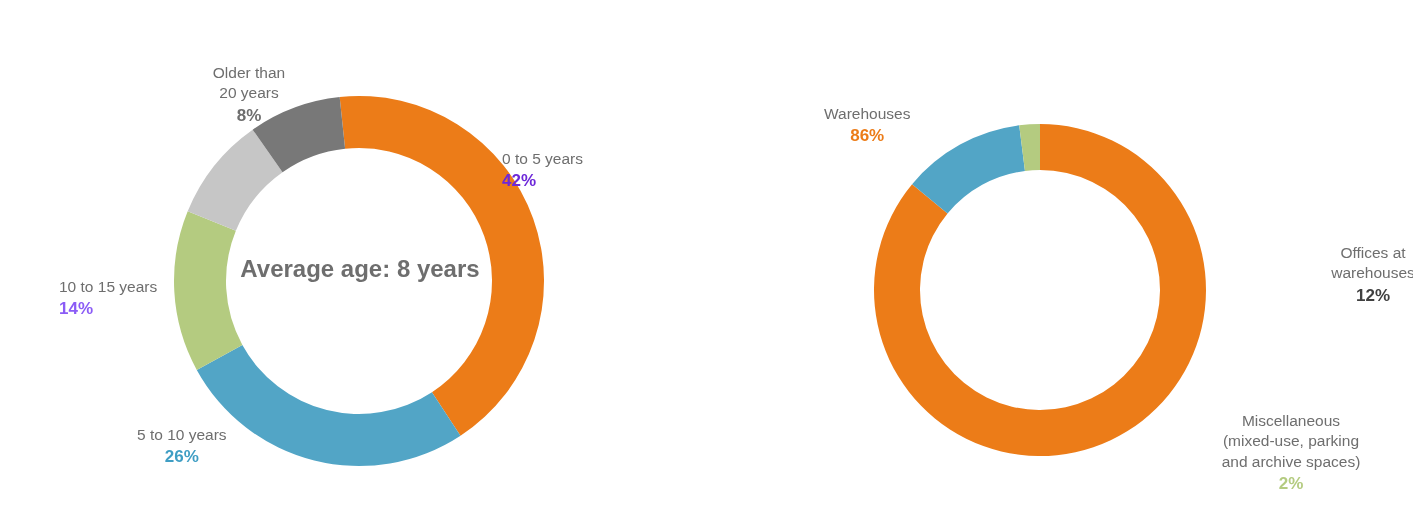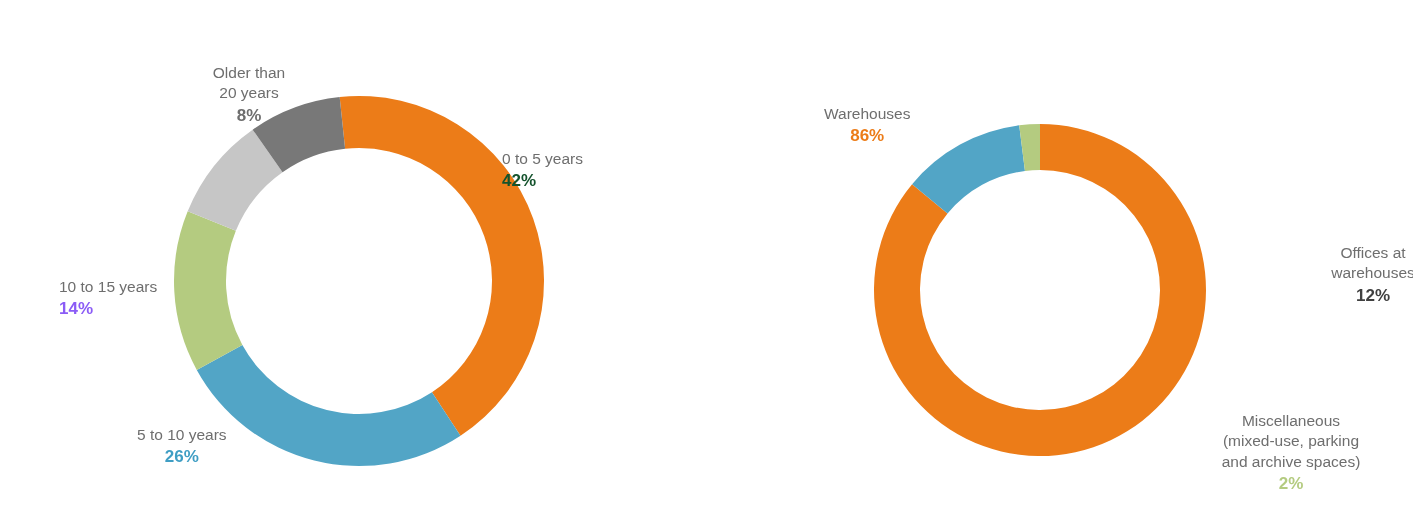--- a/index.html
+++ b/index.html
@@ -82,40 +82,44 @@
       </g>
     <g id="donut-right">
         <path d="M 1040 124 A 166 166 0 1 1 912.094801699219 184.18761770171747 L 947.5384108669053 213.5091212301572 A 120 120 0 1 0 1040 170 Z" fill="#ec7c18"></path>
         <path d="M 912.094801699219 184.18761770171747 A 166 166 0 0 1 1019.1946832283256 125.30895958179667 L 1024.9600119722836 170.94623584226264 A 120 120 0 0 0 947.5384108669053 213.5091212301572 Z" fill="#52a5c6"></path>
         <path d="M 1019.1946832283256 125.30895958179667 A 166 166 0 0 1 1040 124 L 1040 170 A 120 120 0 0 0 1024.9600119722836 170.94623584226264 Z" fill="#b4cb80"></path>
       </g>
   </svg>
 
   <div class="label" id="lbl-l-0">
     <span class="lines">0 to 5 years</span>
-    <span class="pct" style="color: #14532d;">42%</span>
+    <span class="pct" style="color: #6d28d9;">42%</span>
   </div>
 
   <div class="label" id="lbl-l-1">
     <span class="lines">5 to 10 years</span>
     <span class="pct" style="color: rgb(63, 158, 196);">26%</span>
   </div>
 
   <div class="label" id="lbl-l-2">
     <span class="lines">10 to 15 years</span>
     <span class="pct" style="color: #8b5cf6;">14%</span>
   </div>
 
 
   <div class="label" id="lbl-l-4">
     <span class="lines">Older than</span>
     <span class="lines">20 years</span>
     <span class="pct" style="color: rgb(110, 110, 110);">8%</span>
   </div>
 
+  <div class="center-text" id="center-left">
+    <span>Average age: 8</span>
+    <span>years</span>
+  </div>
 
   <div class="label" id="lbl-r-0">
     <span class="lines">Warehouses</span>
     <span class="pct" style="color: rgb(236, 124, 24); text-align: center;">86%</span>
   </div>
 
   <div class="label" id="lbl-r-1">
     <span class="lines">Offices at</span>
     <span class="lines">warehouses</span>
     <span class="pct" style="color: #404040;">12%</span>

